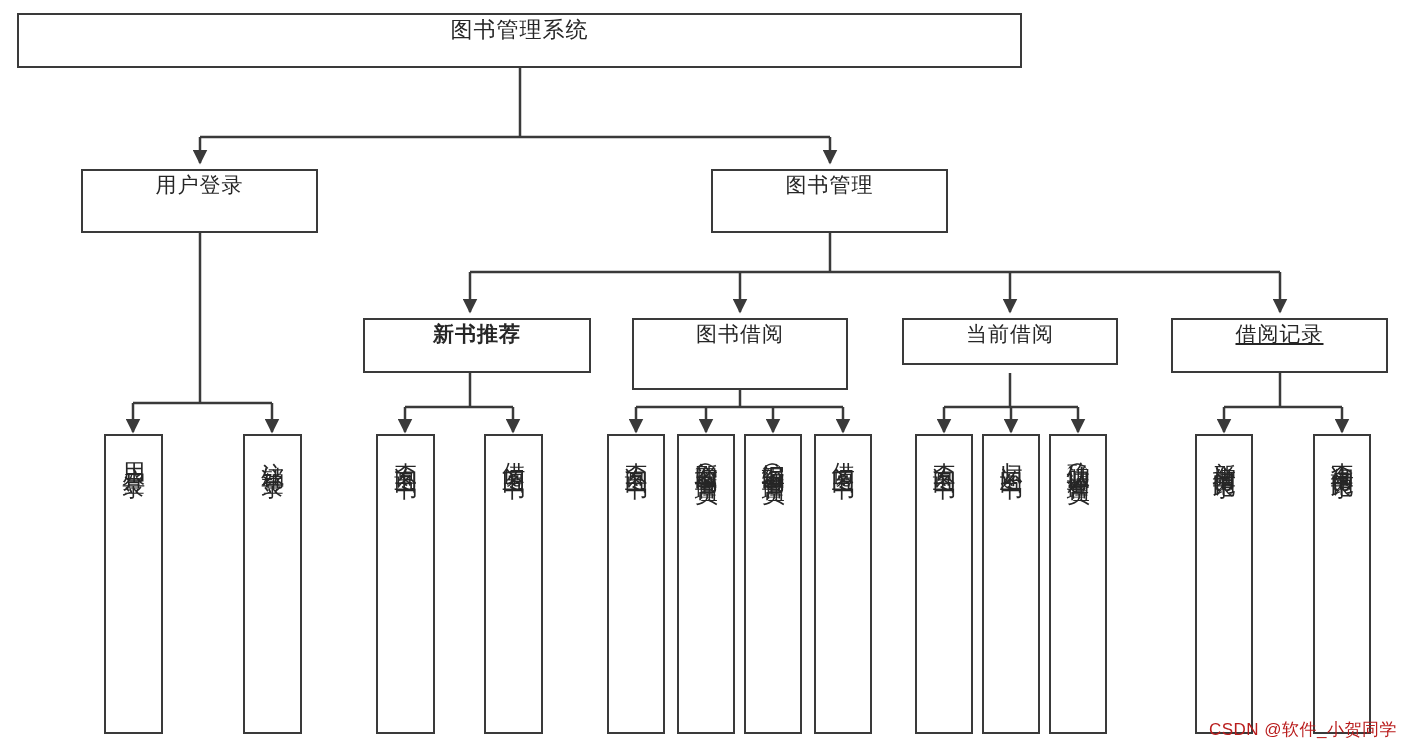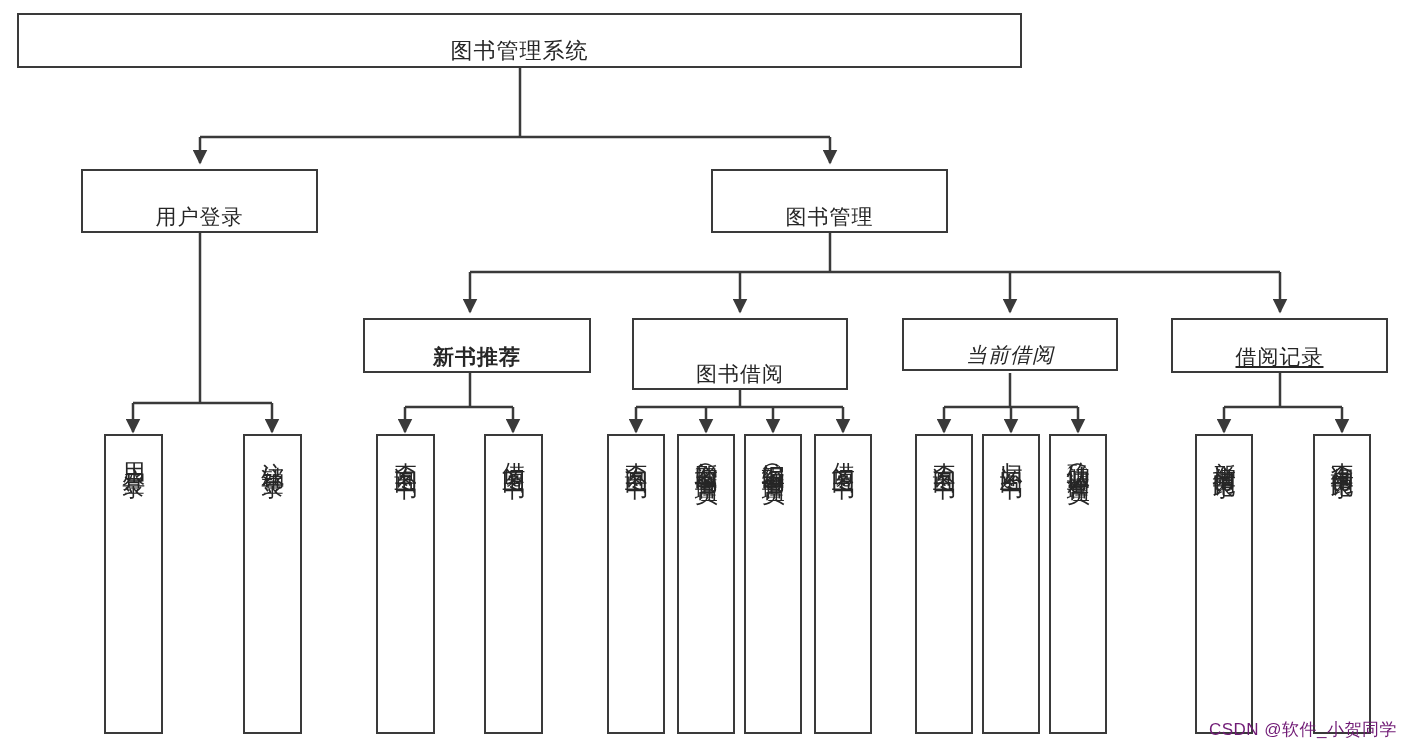--- a/index.html
+++ b/index.html
@@ -14,21 +14,21 @@
   
   #wires{position:absolute;left:0;top:0;width:1405px;height:747px;}
 
   
   .node{
     position:absolute;
     box-sizing:border-box;
     background:#ffffff;
     border:2.5px solid #3a3a3a;
     display:flex;
-    align-items:flex-end;
+    align-items:flex-start;
     justify-content:center;
     color:#262626;
   }
   .node.h{            
     font-size:21px;
     letter-spacing:1px;
     white-space:nowrap;
   }
   .node.root{font-size:22px;}
   .node.v{            
@@ -45,21 +45,21 @@
     white-space:nowrap;
     color:#262626;
   }
   .vtext.wide{letter-spacing:3px;}
 
   
   #watermark{
     position:absolute;
     right:8px;bottom:6px;
     font-size:17px;
-    color:#701a75;
+    color:#b91c1c;
     white-space:nowrap;
     letter-spacing:0.5px;
   }
 </style>
 </head>
 <body>
 
 <div id="canvas">
 
   <svg id="wires" viewBox="0 0 1405 747" xmlns="http://www.w3.org/2000/svg">
@@ -122,21 +122,21 @@
   <div class="node h" style="left:711px;top:169px;width:237px;height:64px;">
     <span>图书管理</span>
   </div>
 
   <div class="node h" style="left:363px;top:318px;width:228px;height:55px;font-weight:bold;">
     <span>新书推荐</span>
   </div>
   <div class="node h" style="left:632px;top:318px;width:216px;height:72px;">
     <span>图书借阅</span>
   </div>
-  <div class="node h" style="left:902px;top:318px;width:216px;height:53px;font-style:italic;">
+  <div class="node h" style="left:902px;top:318px;width:216px;height:47px;">
     <span>当前借阅</span>
   </div>
   <div class="node h" style="left:1171px;top:318px;width:217px;height:55px;text-decoration:underline;">
     <span>借阅记录</span>
   </div>
 
   <div class="node v" style="left:104px;top:434px;width:59px;height:300px;">
     <span class="vtext">用户登录</span>
   </div>
   <div class="node v" style="left:243px;top:434px;width:59px;height:300px;">

